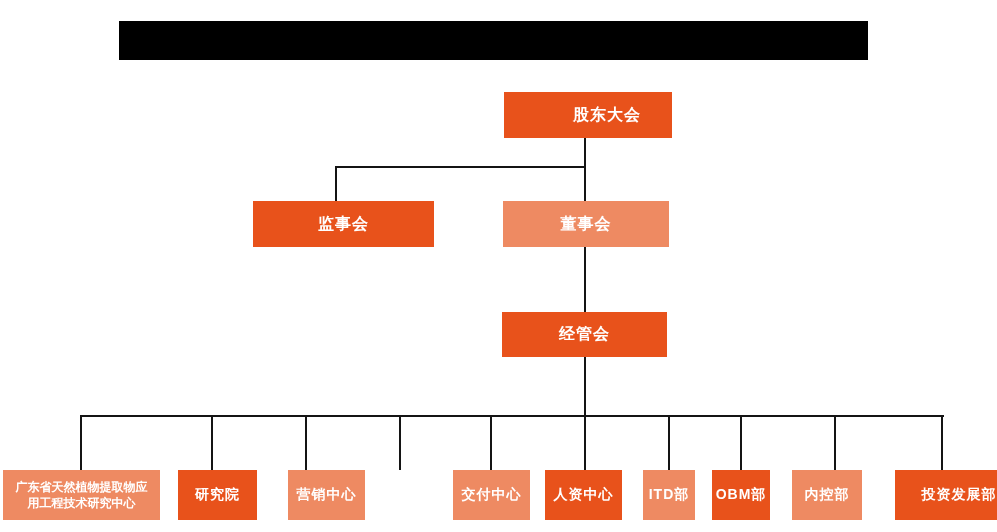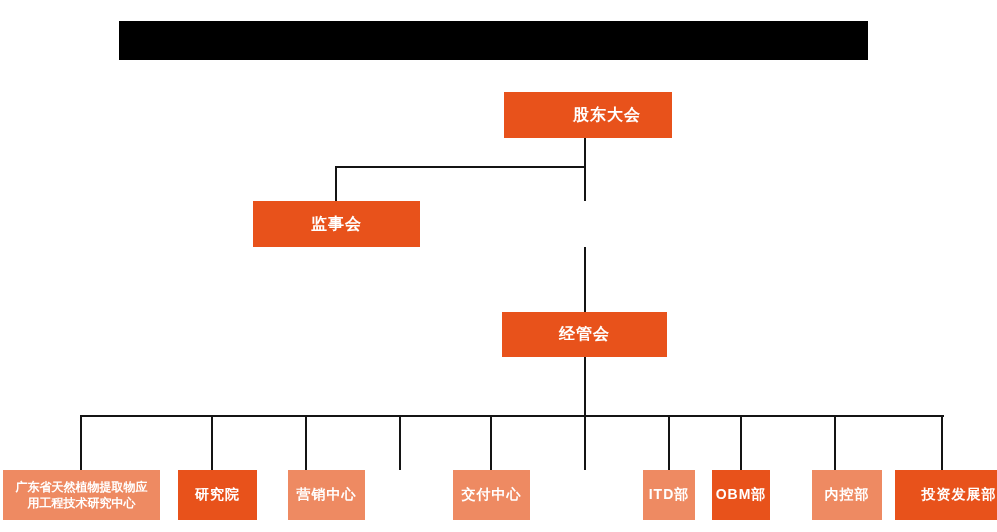--- a/index.html
+++ b/index.html
@@ -33,21 +33,21 @@
   .lvl { font-size: 16px; }
   .dept { font-size: 14px; top: 470px; height: 50px; }
   .dept-multiline { font-size: 12px; line-height: 1.35; letter-spacing: 0; }
   .dept-multiline span { display: block; }
   .line {
     position: absolute;
     background: #141414;
   }
   
   .b-shareholders { left: 504px; top: 92px;  width: 168px; height: 46px; padding-left: 38px; }
-  .b-supervisory  { left: 253px; top: 201px; width: 167px; height: 46px; }
+  .b-supervisory  { left: 253px; top: 201px; width: 181px; height: 46px; }
   .b-board        { left: 503px; top: 201px; width: 166px; height: 46px; }
   .b-management   { left: 502px; top: 312px; width: 165px; height: 45px; }
   
   .v-sh-down   { left: 584px; top: 138px; width: 2px; height: 63px; }
   .h-row2      { left: 335px; top: 166px; width: 251px; height: 2px; }
   .v-sup-down  { left: 335px; top: 166px; width: 2px; height: 35px; }
   .v-board-mgr { left: 584px; top: 247px; width: 2px; height: 65px; }
   .v-mgr-down  { left: 584px; top: 357px; width: 2px; height: 59px; }
   .h-row4      { left: 80px;  top: 415px; width: 864px; height: 2px; }
   .drop        { top: 415px; width: 2px; height: 55px; }
@@ -63,40 +63,43 @@
   .drop-10 { left: 941px; }
   
   .d-1  { left: 3px;   width: 157px; }
   .d-2  { left: 178px; width: 79px; }
   .d-3  { left: 268px; width: 77px; margin-left: 20px; }
   .d-4  { left: 363px; width: 75px; }
   .d-5  { left: 453px; width: 77px; }
   .d-6  { left: 545px; width: 77px; }
   .d-7  { left: 643px; width: 52px; }
   .d-8  { left: 712px; width: 58px; }
-  .d-9  { left: 792px; width: 70px; margin-left: 20px; }
+  .d-9  { left: 792px; width: 70px; }
   .d-10 { left: 895px; width: 117px; padding-left: 11px; }
 </style>
 </head>
 <body>
 
 <div class="canvas">
 
   <div class="redacted-bar"></div>
 
   <div class="box dark lvl b-shareholders">
     <span>股东大会</span>
   </div>
 
   <div class="line v-sh-down"></div>
   <div class="line h-row2"></div>
   <div class="line v-sup-down"></div>
 
   <div class="box dark lvl b-supervisory">
     <span>监事会</span>
+  </div>
+  <div class="box light lvl b-board">
+    <span>董事会</span>
   </div>
 
   <div class="line v-board-mgr"></div>
 
   <div class="box dark lvl b-management">
     <span>经管会</span>
   </div>
 
   <div class="line v-mgr-down"></div>
   <div class="line h-row4"></div>
@@ -119,20 +122,23 @@
   </div>
   <div class="box dark dept d-2">
     <span>研究院</span>
   </div>
   <div class="box light dept d-3">
     <span>营销中心</span>
   </div>
   <div class="box light dept d-5">
     <span>交付中心</span>
   </div>
+  <div class="box dark dept d-6">
+    <span>人资中心</span>
+  </div>
   <div class="box light dept d-7">
     <span>ITD部</span>
   </div>
   <div class="box dark dept d-8">
     <span>OBM部</span>
   </div>
   <div class="box light dept d-9">
     <span>内控部</span>
   </div>
   <div class="box dark dept d-10">

